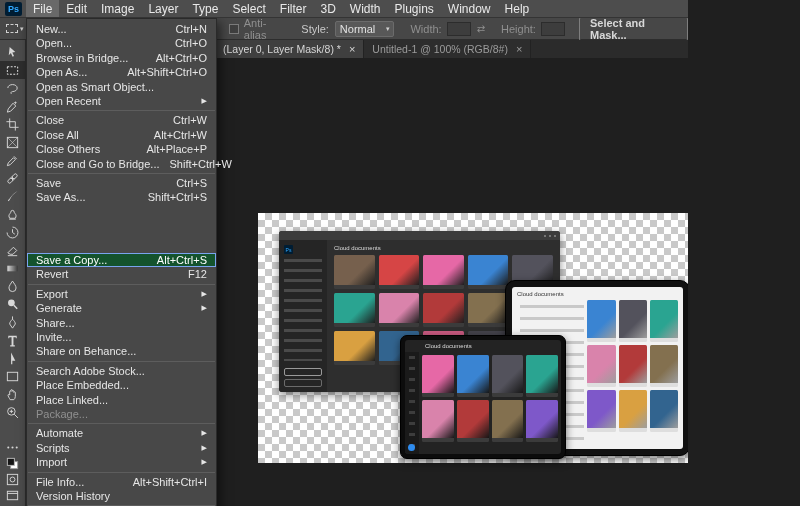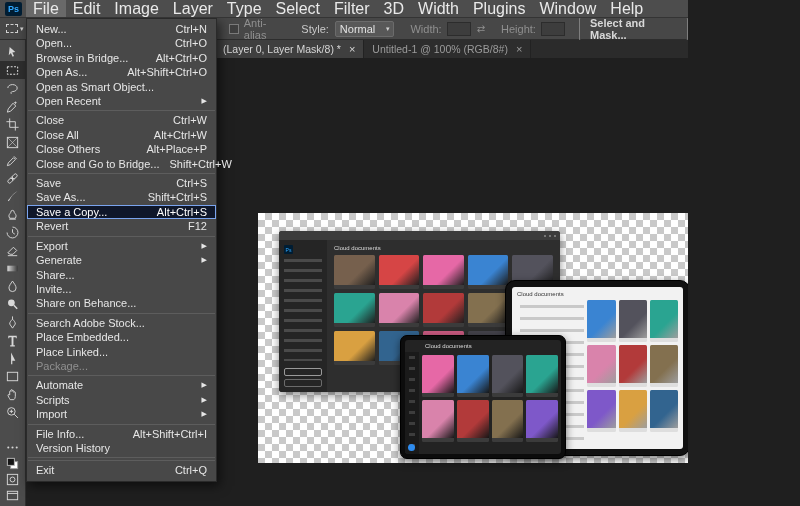--- a/index.html
+++ b/index.html
@@ -6,21 +6,21 @@
   html,body { width:800px; height:506px; overflow:hidden; background:#1f1f1f;
               font-family:"Liberation Sans","DejaVu Sans",sans-serif; }
   .app { position:relative; width:688px; height:506px; background:#1f1f1f; }
 
   
   .menubar { height:18px; background:#4d4d4d; border-bottom:1px solid #343434;
              display:flex; align-items:center; padding-left:3px; position:relative; z-index:60; }
   .ps-logo { width:17px; height:14px; background:#001d33; color:#31a8ff; font-size:9px; font-weight:bold;
              display:flex; align-items:center; justify-content:center; border-radius:2px; margin:0 4px 0 2px; }
   .mb-items { display:flex; height:100%; align-items:stretch; }
-  .mb-item { display:flex; align-items:center; padding:0 7px; font-size:16px; color:#e9e9e9; cursor:default; }
+  .mb-item { display:flex; align-items:center; padding:0 7px; font-size:12px; color:#e9e9e9; cursor:default; }
   .mb-item.active { background:#696969; }
 
   
   .optionsbar { height:22px; background:#474747; border-bottom:1px solid #2d2d2d;
                 display:flex; align-items:center; font-size:11px; color:#c9c9c9; padding-left:6px; }
   .toolpreset { display:flex; align-items:center; gap:2px; }
   .tp-rect { width:12px; height:9px; border:1px dashed #cfcfcf; }
   .tp-caret { font-size:7px; color:#cfcfcf; }
   .ob-spacer { width:186px; }
   .ob-value { color:#dcdcdc; }
@@ -110,21 +110,21 @@
 
   
   .filemenu { position:absolute; left:26px; top:18px; width:191px; background:#484848;
               border:1px solid #2a2a2a; box-shadow:3px 4px 10px rgba(0,0,0,.55);
               padding:3px 0; z-index:50; }
   .mi { display:flex; align-items:center; padding:1px 9px; font-size:11px; line-height:12.4px;
         color:#e6e6e6; cursor:default; }
   .mi .lbl { flex:1; white-space:nowrap; }
   .mi .sc { margin-left:10px; white-space:nowrap; }
   .mi .arr { font-size:7px; margin-left:10px; }
-  .mi.hl { background:#0f172a; box-shadow:inset 0 0 0 1px #7aa4ef; color:#ffffff; }
+  .mi.hl { background:#14532d; box-shadow:inset 0 0 0 1px #7aa4ef; color:#ffffff;margin-top:48px; }
   .mi.dis { color:#909090; }
   .msep { height:1px; background:#5d5d5d; margin:2px 1px; }
 </style>
 </head>
 <body>
 
 <div class="app">
 
   <div class="menubar">
     <div class="ps-logo">Ps</div>

